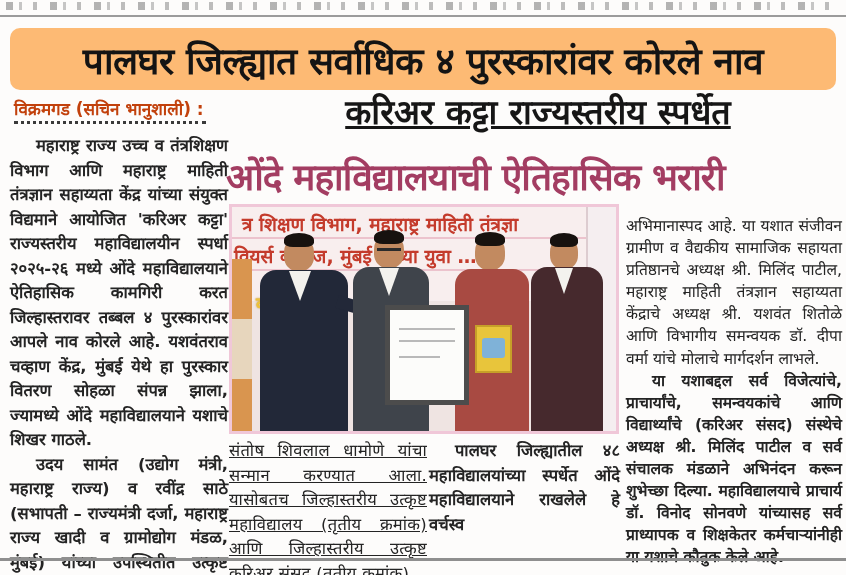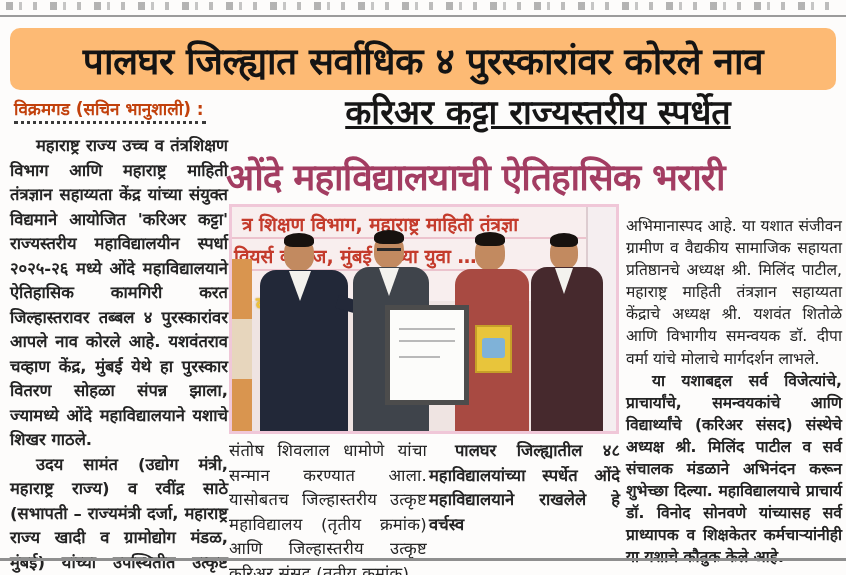--- a/index.html
+++ b/index.html
@@ -24,21 +24,21 @@
   .subhead1{position:absolute;left:230px;top:88px;width:616px;text-align:center;
      font-size:34px;font-weight:bold;color:#161616;white-space:nowrap;text-decoration:underline;}
   .subhead2{position:absolute;left:226px;top:150px;width:620px;text-align:left;
      font-size:37px;font-weight:bold;color:#a33d62;white-space:nowrap;letter-spacing:-1px;}
 
   
   .bodycol{position:absolute;text-align:justify;font-size:16.5px;line-height:24.5px;color:#242424;}
   .bodycol p{margin:0;}
   .bodycol p.indent{text-indent:26px;font-weight:bold;}
   .col1{left:10px;top:134px;width:218px;height:422px;}
-  .col2{left:229px;top:439px;width:198px;height:118px;letter-spacing:.3px;}
+  .col2{left:229px;top:439px;width:198px;height:118px;letter-spacing:.3px;text-decoration:underline;}
   .col3{left:429px;top:439px;width:191px;height:118px;}
   .col4{left:626px;top:203px;width:216px;height:354px;font-size:15.6px;line-height:22.1px;margin-top:12px;}
 
   
   .photo{position:absolute;left:229px;top:204px;width:390px;height:230px;box-sizing:border-box;
      border:3px solid #f0c7d8;background:linear-gradient(#f8eeee 0 42%,#efe4e2 42% 100%);overflow:hidden;}
   .banner-rule{position:absolute;left:0;width:100%;height:2px;background:#ecc3cd;}
   .banner-text{position:absolute;white-space:nowrap;font-weight:bold;color:#c43b2c;font-size:19px;z-index:1;}
   .banner-yellow{position:absolute;white-space:nowrap;font-weight:bold;color:#eec23a;font-size:18px;z-index:1;
      text-shadow:0 0 2px #b98c1e;}

